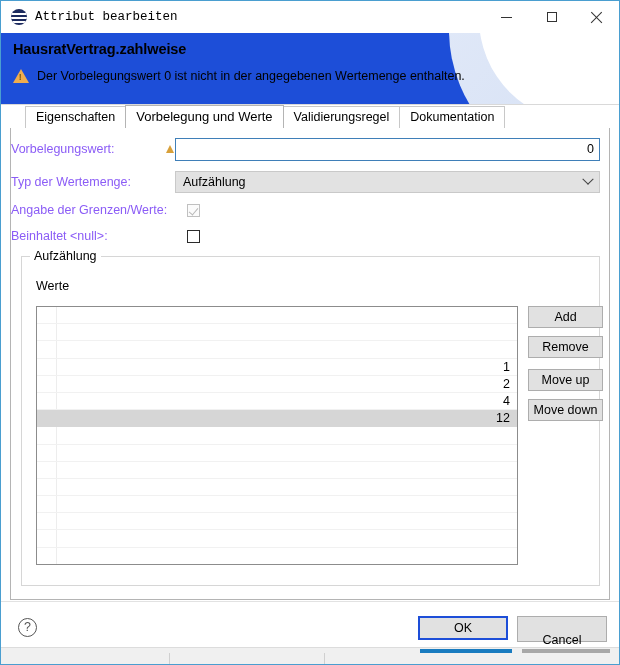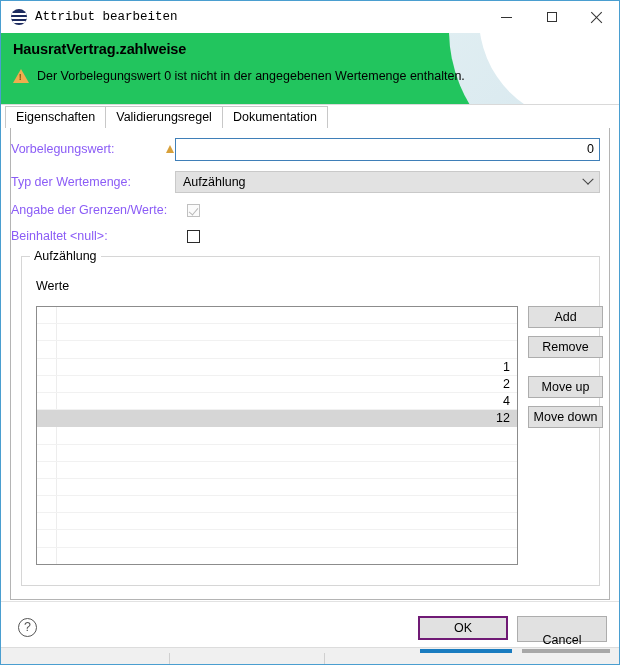--- a/index.html
+++ b/index.html
@@ -91,21 +91,21 @@
     width: 15px; height: 1.2px;
     background: #333;
   }
   .glyph-close::before { transform: rotate(45deg); }
   .glyph-close::after  { transform: rotate(-45deg); }
 
   
   .header {
     position: relative;
     height: 72px;
-    background: #22c55e;
+    background: #1d4ed8;
     overflow: hidden;
   }
   .header-arc {
     position: absolute;
     right: -120px;
     top: -148px;
     width: 290px;
     height: 290px;
     border-radius: 50%;
     background: linear-gradient(135deg, #eef3fb 0%, #e3ebf7 60%, #dde7f5 100%);
@@ -167,21 +167,21 @@
     bottom: 0;
     height: 1px;
     background: #d9d9d9;
   }
 
   
   .tabbar {
     position: relative;
     height: 23px;
     background: #ffffff;
-    padding-left: 4px;
+    padding-left: 24px;
     box-sizing: border-box;
     display: flex;
     align-items: flex-end;
     z-index: 3;
   }
   .tab {
     height: 22px;
     line-height: 21px;
     padding: 0 10px;
     font-size: 12.5px;
@@ -392,21 +392,21 @@
     border: 1px solid #adadad;
     background: #e1e1e1;
     font-family: "Liberation Sans", sans-serif;
     font-size: 12.5px;
     color: #000;
     text-align: center;
     padding: 0;
     cursor: default;
   }
   .btn + .btn { margin-top: 8px; }
-  .btn.gap { margin-top: 18px; }
+  .btn.gap { margin-top: 11px; }
 
   
   .footer {
     position: absolute;
     left: 0; right: 0;
     top: 600px;
     height: 48px;
     background: #ffffff;
     border-top: 1px solid #e2e2e2;
   }
@@ -422,21 +422,21 @@
     text-align: center;
     color: #555;
   }
   .btn-ok {
     position: absolute;
     left: 417px;
     top: 14px;
     width: 90px;
     height: 24px;
     box-sizing: border-box;
-    border: 2px solid #701a75;
+    border: 2px solid #1d4ed8;
     background: #e1e1e1;
     font-family: "Liberation Sans", sans-serif;
     font-size: 12.5px;
     color: #000;
     text-align: center;
     line-height: 20px;
     padding: 0;
     cursor: default;
   }
   .btn-cancel {
@@ -516,20 +516,21 @@
     <div class="header-title">HausratVertrag.zahlweise</div>
     <div class="header-msg-row">
       <span class="warn-tri"></span>
       <span class="header-msg">Der Vorbelegungswert 0 ist nicht in der angegebenen Wertemenge enthalten.</span>
     </div>
     <div class="header-sep"></div>
   </div>
 
   <div class="tabbar">
     <div class="tab">Eigenschaften</div>
+    <div class="tab active">Vorbelegung und Werte</div>
     <div class="tab">Validierungsregel</div>
     <div class="tab">Dokumentation</div>
   </div>
 
   <div class="panel">
 
     <div class="form-row" style="top:10px;">
       <span class="form-label">Vorbelegungswert:</span>
       <span class="mini-warn"></span>
       <input class="text-input" type="text" value="0" style="">

